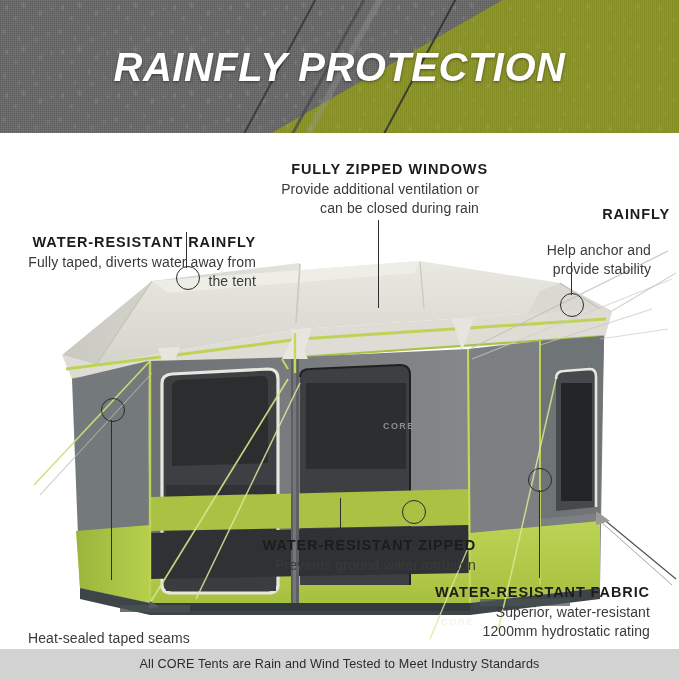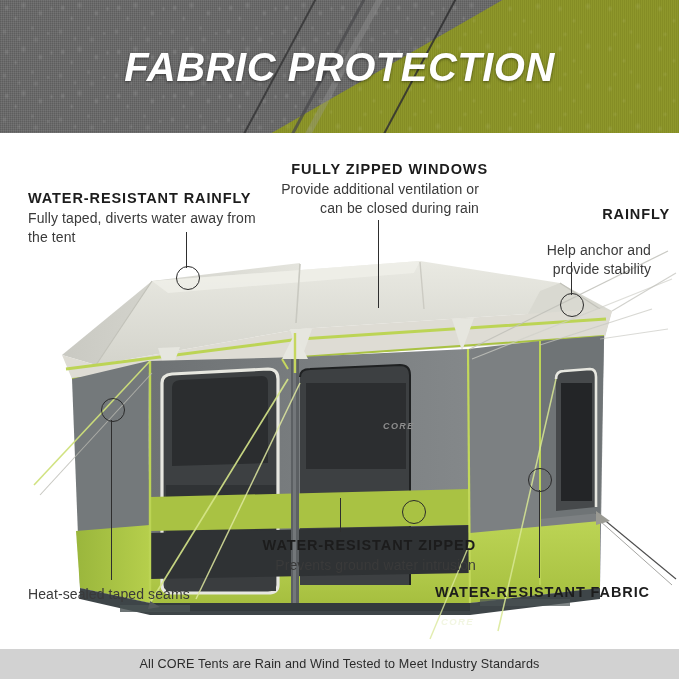--- a/index.html
+++ b/index.html
@@ -64,21 +64,21 @@
   
   .callout{position:absolute;}
   .callout .c-title{
     font-size:14.5px;font-weight:bold;color:#1c1c1c;
     letter-spacing:.9px;line-height:1.25;white-space:nowrap;
   }
   .callout .c-desc{
     font-size:14px;color:#3a3a3a;line-height:1.32;margin-top:2px;
     letter-spacing:.1px;
   }
-  .al-left{text-align:left;}
+  .al-left{text-align:right;margin-top:44px;}
   .al-center{text-align:right;}
   .al-right{text-align:right;}
 
   .co-rainfly{left:28px;top:189px;}
   .co-windows{left:258px;top:160px;width:230px;}
   .co-guylines{left:500px;top:205px;width:170px;}
   .co-multilayer{left:28px;top:583px;}
   .co-floor{left:226px;top:536px;width:250px;}
   .co-fabric{left:398px;top:583px;width:252px;}
 
@@ -95,40 +95,39 @@
     background:#d2d2d2;display:flex;align-items:center;justify-content:center;
   }
   .footer-text{font-size:12.6px;color:#2b2b2b;letter-spacing:.15px;}
 
   
   .tent{position:absolute;left:0;top:133px;width:679px;height:516px;}
   svg.tentsvg{position:absolute;left:0;top:0;width:679px;height:516px;}
   .logo-core{
     position:absolute;font-weight:bold;letter-spacing:1.4px;
     font-family:"Liberation Sans", sans-serif;
-    font-style:italic;
   }
   .logo-top{left:383px;top:288px;font-size:9px;color:#8d8d8d;}
   .logo-bot{left:441px;top:483px;font-size:9.5px;color:#f2f6e2;}
 </style>
 </head>
 <body>
 
 <div id="root">
 
   <div class="banner">
     <div class="banner-grey"></div>
     <div class="banner-grey-tex"></div>
     <div class="banner-green"></div>
     <div class="banner-green-tex"></div>
     <div class="seam seam-a"></div>
     <div class="seam seam-hl"></div>
     <div class="seam seam-b"></div>
     <div class="seam seam-c"></div>
-    <div class="banner-title">FABRIC PROTECTION</div>
+    <div class="banner-title">RAINFLY PROTECTION</div>
   </div>
 
   <div class="tent">
     <svg class="tentsvg" viewBox="0 0 679 516" xmlns="http://www.w3.org/2000/svg">
       <defs>
         <linearGradient id="flyG" x1="0" y1="0" x2="0" y2="1">
           <stop offset="0%" stop-color="#e9e9e2"></stop>
           <stop offset="100%" stop-color="#d4d4cc"></stop>
         </linearGradient>
         <linearGradient id="flyL" x1="0" y1="0" x2="1" y2="0">
@@ -281,19 +280,20 @@
     <div class="c-desc">Heat-sealed taped seams</div>
   </div>
 
   <div class="callout co-floor al-center">
     <div class="c-title">WATER-RESISTANT ZIPPED</div>
     <div class="c-desc">Prevents ground water intrusion</div>
   </div>
 
   <div class="callout co-fabric al-right">
     <div class="c-title">WATER-RESISTANT FABRIC</div>
+    <div class="c-desc" style="max-width:206px;margin-left:auto;">Superior, water-resistant 1200mm hydrostatic rating</div>
   </div>
 
   <div class="footer">
     <div class="footer-text">All CORE Tents are Rain and Wind Tested to Meet Industry Standards</div>
   </div>
 
 </div>
 
 </body></html>

